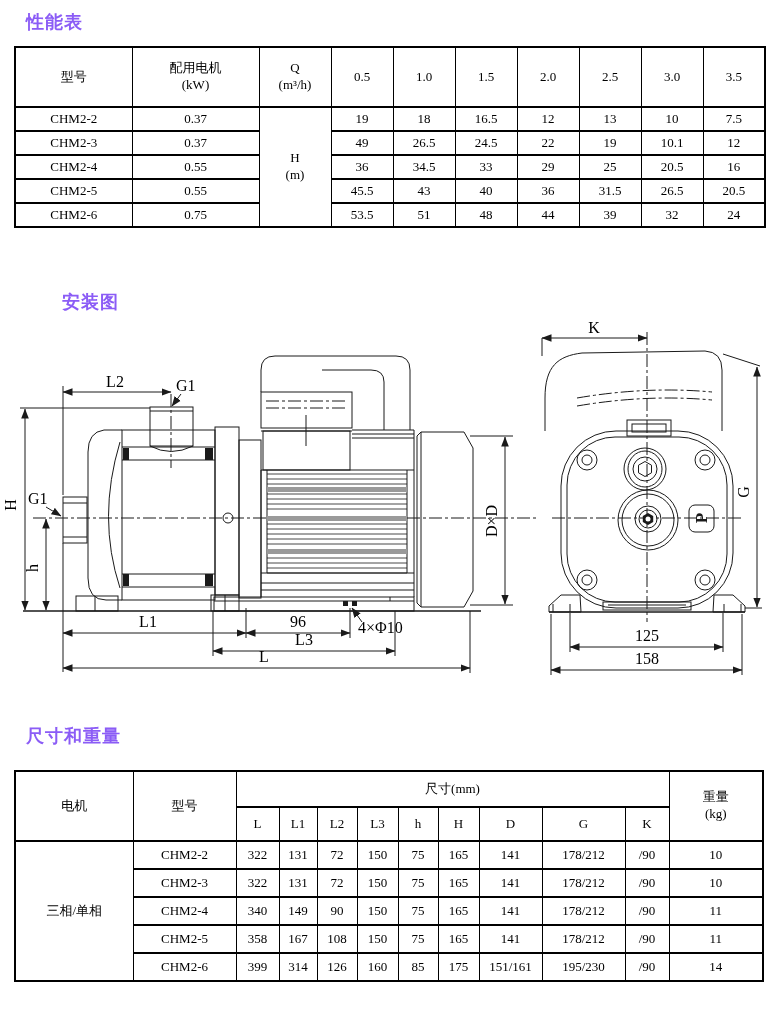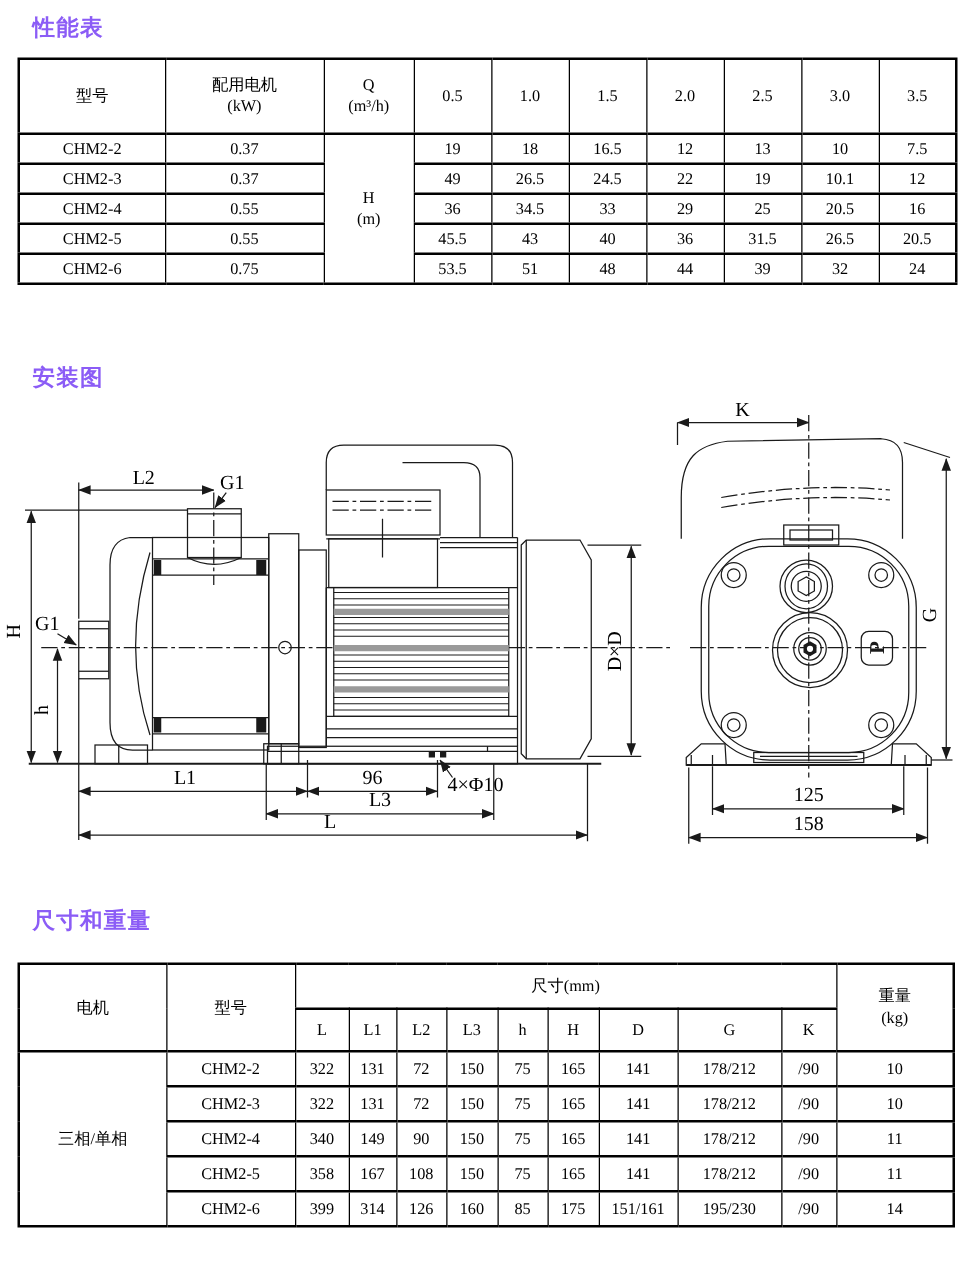--- a/index.html
+++ b/index.html
@@ -7,21 +7,21 @@
     width:780px;height:1010px;position:relative;background:#ffffff;
     font-family:"Liberation Serif","DejaVu Serif",serif;color:#111;
     overflow:hidden;
   }
   .title{
     position:absolute;left:26px;margin:0;
     font-family:Liberation Serif, serif;
     font-size:18px;font-weight:bold;color:#8b5cf6;letter-spacing:1px;
   }
   #title-perf{top:10px;}
-  #title-install{top:290px;}
+  #title-install{top:290px;margin-left:36px;}
   #title-dims{top:724px;}
 
   table{
     position:absolute;border-collapse:collapse;table-layout:fixed;
     background:#fff;
   }
   td,th{
     border:1px solid #000;border-top:2px solid #000;border-bottom:2px solid #000;
     text-align:center;vertical-align:middle;padding:0;
     font-size:13px;font-weight:normal;color:#000;

